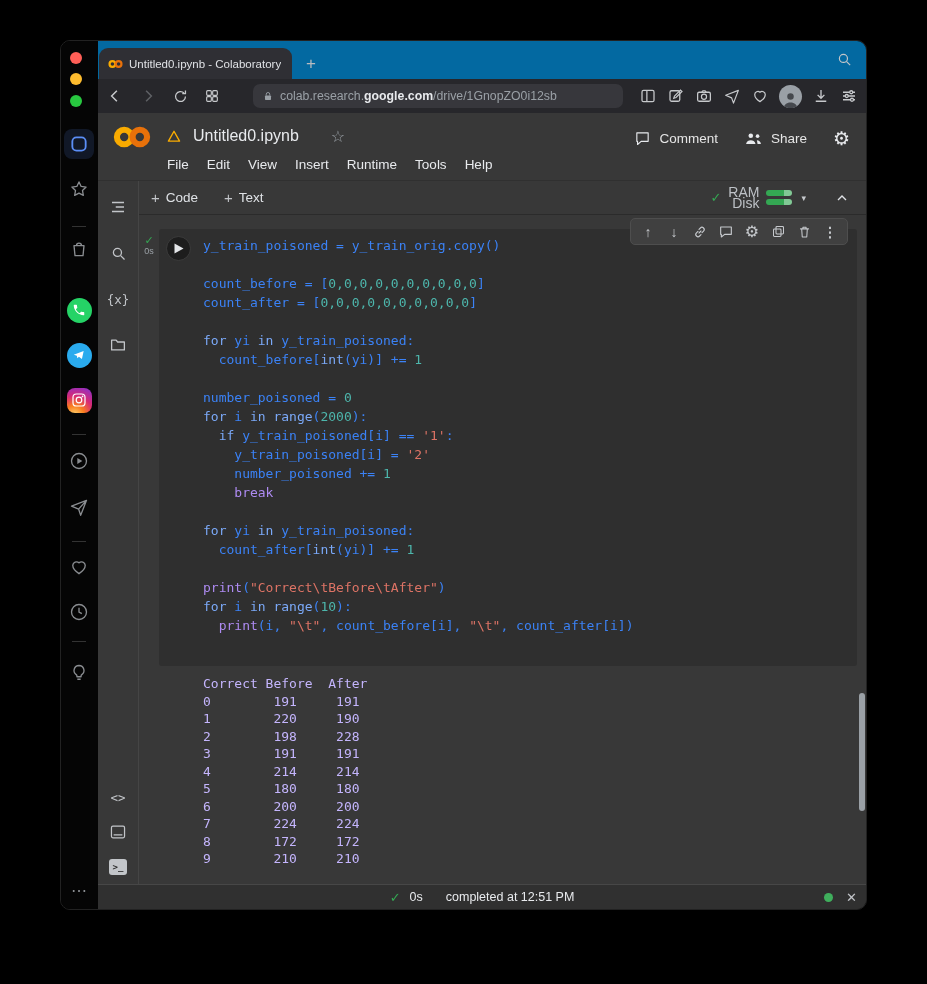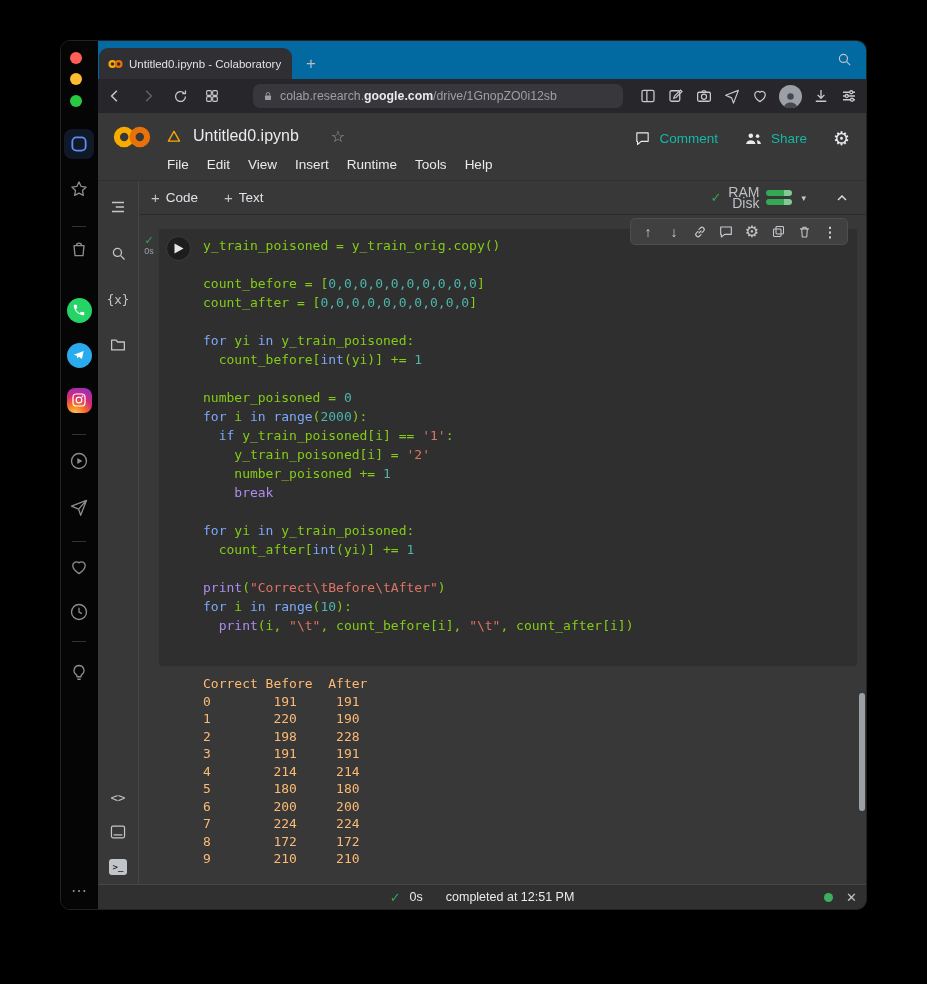--- a/index.html
+++ b/index.html
@@ -42,21 +42,21 @@
   .colab { flex:1; min-height:0; background:#383838; display:flex; flex-direction:column; }
   .cheader { height:68px; padding:8px 16px 0 15px; display:flex; border-bottom:1px solid #303030; }
   .hmid { margin-left:16px; }
   .titlerow { display:flex; align-items:center; gap:12px; height:30px; }
   .fname { font-size:16px; color:#e8eaed; cursor:text; }
   .star { color:#9aa0a6; font-size:16px; margin-left:20px; cursor:pointer; }
   .menurow { display:flex; height:26px; align-items:center; }
   .menurow span { font-size:13.5px; color:#e8eaed; padding:0 9px; cursor:pointer; }
   .menurow span:first-child { padding-left:0; }
   .hactions { margin-left:auto; display:flex; align-items:center; gap:26px; height:34px; }
-  .hbtn { display:flex; align-items:center; gap:8px; color:#14b8a6; font-size:13.5px; cursor:pointer; }
+  .hbtn { display:flex; align-items:center; gap:8px; color:#e5e5e5; font-size:13.5px; cursor:pointer; }
   .gear { font-size:19px; color:#e8eaed; cursor:pointer; }
 
   .cbody { flex:1; min-height:0; display:flex; }
   .rail { width:41px; flex:0 0 41px; border-right:1px solid #454545; position:relative; }
   .rail-ic { position:absolute; left:0; width:40px; height:28px; display:flex; align-items:center; justify-content:center;
              color:#c2c5c9; cursor:pointer; }
   .rail-txt { font-size:12.5px; color:#c2c5c9; font-family:"DejaVu Sans Mono",monospace; }
   .term-box { width:18px; height:16px; background:#c2c5c9; border-radius:3px; color:#2b2b2b;
               font:bold 9px/16px "DejaVu Sans Mono",monospace; text-align:center; }
 
@@ -77,29 +77,29 @@
   .exec .ok { color:#34a853; font-size:11px; display:block; line-height:12px; }
   .exec .t { color:#9aa0a6; font-size:9px; display:block; }
 
   .cell { position:absolute; left:20px; top:14px; width:698px; height:437px; background:#2f2f2f; border-radius:3px; display:flex; }
   .gutter { width:44px; flex:0 0 44px; position:relative; }
   .runbtn { position:absolute; left:7px; top:7px; width:25px; height:25px; border-radius:50%;
             background:#1d1d1d; border:1px solid #3c3c3c; display:flex; align-items:center; justify-content:center; cursor:pointer; }
   .code { flex:1; padding-top:7px; font:13px/19px "DejaVu Sans Mono","Liberation Mono",monospace; color:#e8eaed;
           overflow:hidden; cursor:text; }
   .cl { height:19px; white-space:pre; }
-  .tok-p{color:#84cc16}.tok-k{color:#7ba9f8}.tok-b{color:#7ba9f8}.tok-f{color:#ae8bf2}.tok-s{color:#dd7365}.tok-n{color:#4db6ac}
+  .tok-p{color:#3b82f6}.tok-k{color:#7ba9f8}.tok-b{color:#7ba9f8}.tok-f{color:#ae8bf2}.tok-s{color:#dd7365}.tok-n{color:#4db6ac}
 
   .celltoolbar { position:absolute; top:3px; right:18px; height:27px; background:#404040; border:1px solid #4e4e4e;
                  border-radius:5px; display:flex; align-items:center; padding:0 4px; }
   .ct { width:26px; height:25px; display:flex; align-items:center; justify-content:center; color:#c6c9cd; cursor:pointer; }
   .ct.txt { font-size:14px; }
 
   .output { position:absolute; left:64px; top:460px; font:13px/17.5px "DejaVu Sans Mono","Liberation Mono",monospace;
-            color:#fdba74; white-space:pre; }
+            color:#c4b5fd; white-space:pre; }
   .scrollthumb { position:absolute; right:1px; top:478px; width:6px; height:118px; background:#9aa0a6; border-radius:3px; cursor:grab; }
 
   .statusbar { height:25px; background:#303030; border-top:1px solid #474747; display:flex; align-items:center; position:relative; }
   .status-center { margin:0 auto; display:flex; align-items:center; gap:9px; font-size:12.5px; color:#e8eaed; }
   .status-msg { margin-left:14px; }
   .status-right { position:absolute; right:9px; display:flex; align-items:center; gap:13px; }
   .greendot { width:9px; height:9px; border-radius:50%; background:#3fae5c; }
   .closex { color:#c2c5c9; font-size:13px; cursor:pointer; }
 
   svg { display:block; }

